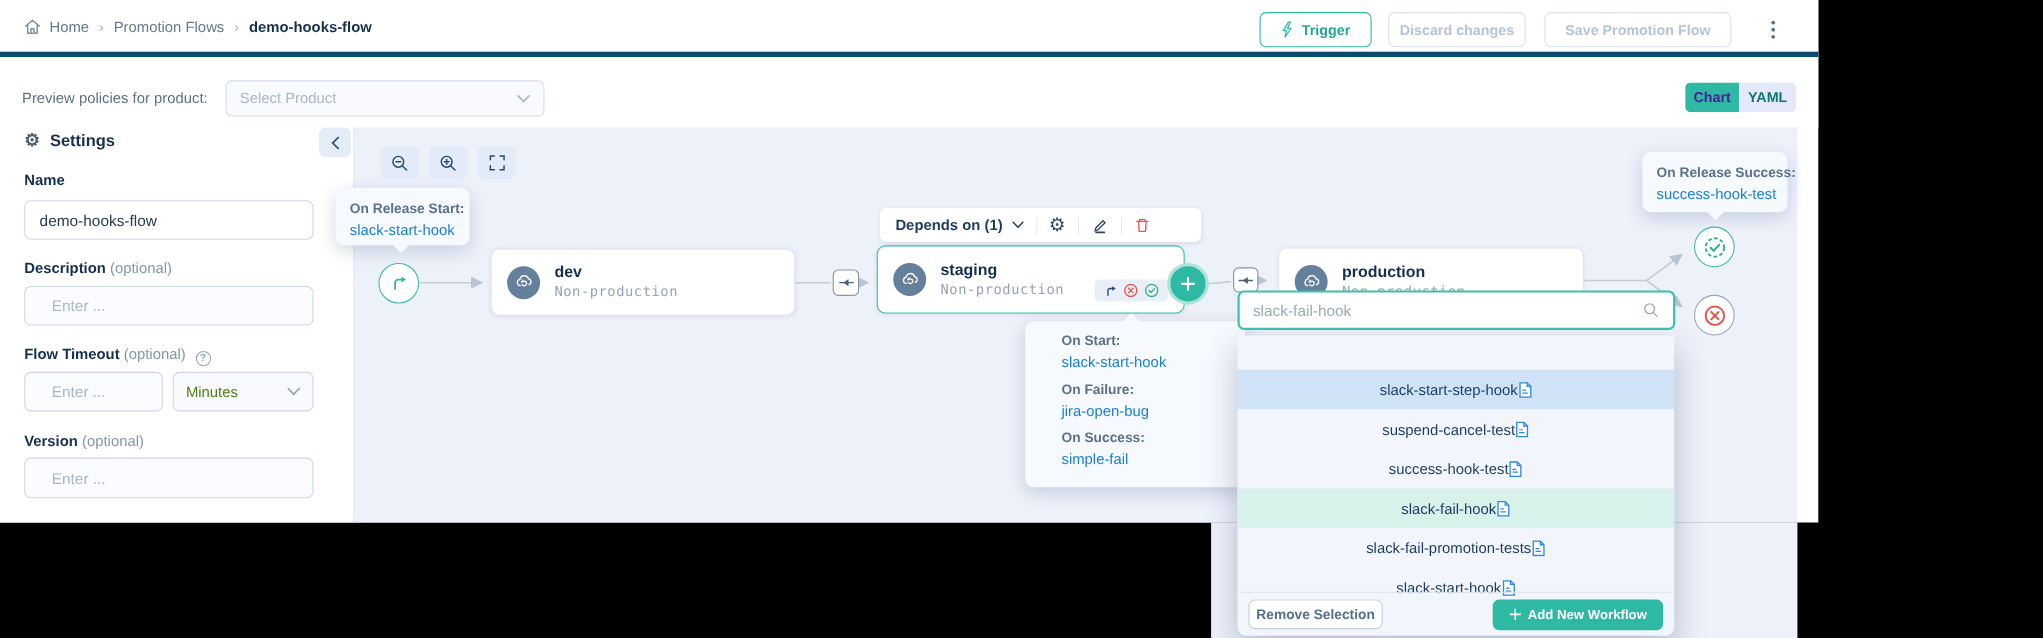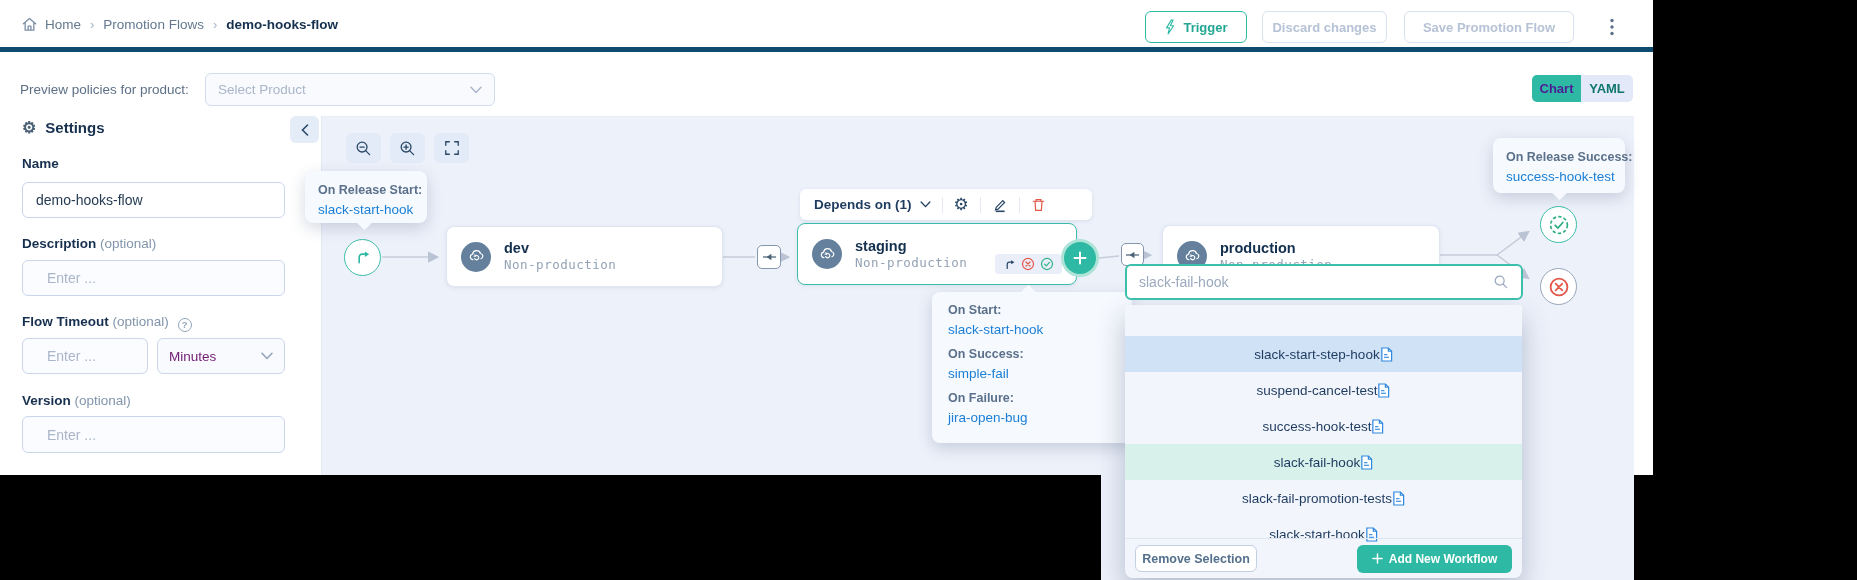--- a/index.html
+++ b/index.html
@@ -43,21 +43,21 @@
   .collapse-btn { position:absolute; left:290px; top:116px; width:29px; height:27px; background:#e4ecf8; border-radius:6px;
         display:flex; align-items:center; justify-content:center; cursor:pointer; color:#2a4a6b; }
   .fld-label { position:absolute; font-size:13.5px; font-weight:bold; color:#17304f; }
   .fld-label .opt { font-weight:normal; color:#8295ab; }
   .txt-input { position:absolute; border:1px solid #ccd6ea; border-radius:6px; background:#fff; font-family:"Liberation Sans",sans-serif;
         font-size:14px; color:#243b53; padding:0 13px; outline:none; }
   .txt-input::placeholder { color:#a9b6c9; }
   .txt-input.ghost { background:#fbfcff;padding-left:24px; }
   .unit-select { position:absolute; left:157px; top:338px; width:128px; height:36px; background:#f8fafd; border:1px solid #ccd6ea;
         border-radius:6px; display:flex; align-items:center; justify-content:space-between; padding:0 11px;
-        font-size:13.5px; color:#701a75; cursor:pointer; }
+        font-size:13.5px; color:#4d7c0f; cursor:pointer; }
   .help-dot { display:inline-flex; width:14px; height:14px; border:1.2px solid #93a5bb; border-radius:50%;
         color:#93a5bb; font-size:9.5px; align-items:center; justify-content:center; font-weight:bold;
         position:relative; top:2px; left:5px; }
 
   
   .canvas { position:absolute; left:321px; top:116px; width:1313px; height:359px; background:#edf1fa;
         border-left:1px solid #e2e8f4; border-top:1px solid #e8edf6; }
   .zoombar { position:absolute; top:133px; left:346px; display:flex; gap:9px; }
   .zbtn { width:35px; height:30px; background:#e3ebf8; border-radius:6px; display:flex; align-items:center; justify-content:center; cursor:pointer; }
 
@@ -89,21 +89,21 @@
   .tb-ico { display:flex; align-items:center; justify-content:center; cursor:pointer; }
 
   .tooltip { position:absolute; background:#f6f9fe; border-radius:8px; box-shadow:0 5px 16px rgba(40,60,100,.20);
         padding:9px 13px; z-index:4; }
   .tooltip .t-label { font-size:12.5px; font-weight:bold; color:#5b718b; line-height:20px; white-space:nowrap; }
   .tooltip .t-link { font-size:13.5px; color:#1a7fd6; line-height:20px; white-space:nowrap; cursor:pointer; }
   .caret-down { position:absolute; bottom:-5px; width:11px; height:11px; background:#f6f9fe; transform:rotate(45deg); }
   .caret-up { position:absolute; top:-5px; width:11px; height:11px; background:#f6f9fe; transform:rotate(45deg); }
   .tt-start { left:305px; top:171px; width:122px; height:52px; }
   .tt-success { left:1493px; top:138px; width:132px; height:55px; }
-  .hook-pop { left:932px; top:292px; width:200px; height:151px; padding:6px 0; }
+  .hook-pop { left:932px; top:292px; width:200px; height:151px; padding:6px 17px; }
   .hook-pop .hp-row { padding:2px 16px; }
 
   
   .wf-search { position:absolute; left:1125px; top:264px; width:398px; height:36px; background:#fff; border:2px solid #3cbfab;
         border-radius:6px; z-index:6; display:flex; align-items:center; justify-content:space-between; padding:0 12px; }
   .wf-search input { border:none; outline:none; flex:1; font-family:"Liberation Sans",sans-serif; font-size:14px; color:#9aa9bd; background:transparent; }
   .wf-panel { position:absolute; left:1125px; top:305px; width:397px; height:273px; background:#f2f5fb;
         box-shadow:0 12px 28px rgba(30,50,90,.28); border-radius:0 0 8px 8px; z-index:5; }
   .wf-row { position:absolute; left:0; width:397px; height:36px; display:flex; align-items:center; justify-content:center;
         padding:0 15px; font-size:13.5px; color:#1d3a5f; cursor:pointer;margin-top:26px; }
@@ -391,26 +391,26 @@
       <div class="caret-down" style="left:61px;"></div>
     </div>
 
     <div class="tooltip hook-pop">
       <div class="caret-up" style="left:91px;"></div>
       <div class="hp-row">
         <div class="t-label">On Start:</div>
         <div class="t-link">slack-start-hook</div>
       </div>
       <div class="hp-row">
+        <div class="t-label">On Failure:</div>
+        <div class="t-link">jira-open-bug</div>
+      </div>
+      <div class="hp-row">
         <div class="t-label">On Success:</div>
         <div class="t-link">simple-fail</div>
-      </div>
-      <div class="hp-row">
-        <div class="t-label">On Failure:</div>
-        <div class="t-link">jira-open-bug</div>
       </div>
     </div>
   </div>
 
   <div class="canvas-ext"></div>
 
   <div class="wf-search">
     <input type="text" value="slack-fail-hook" style="">
     <svg width="16" height="16" viewBox="0 0 18 18">
         <circle cx="7.5" cy="7.5" r="5" stroke="#9aa9bd" stroke-width="1.4" fill="none"></circle>

